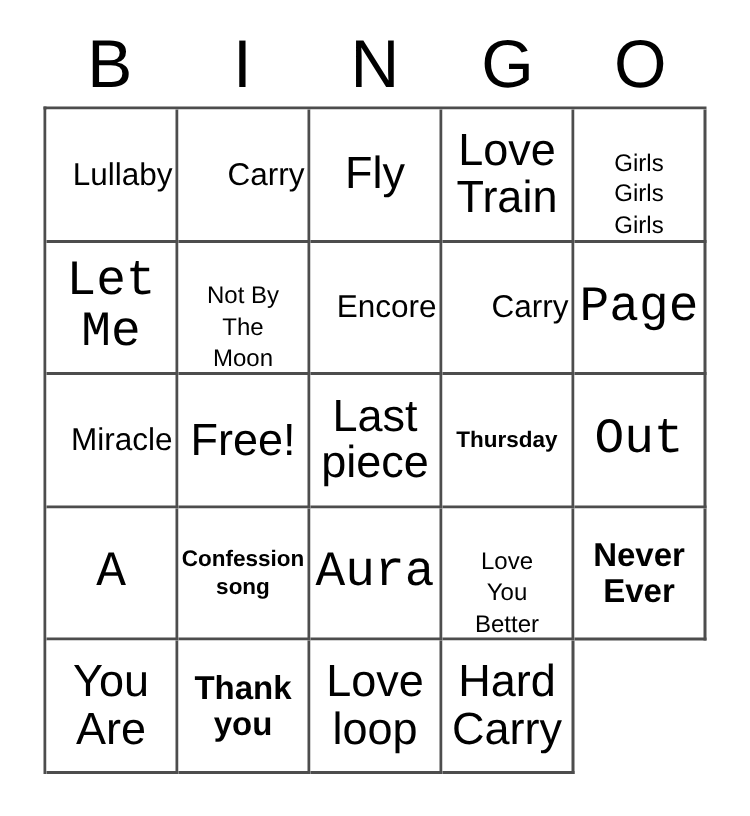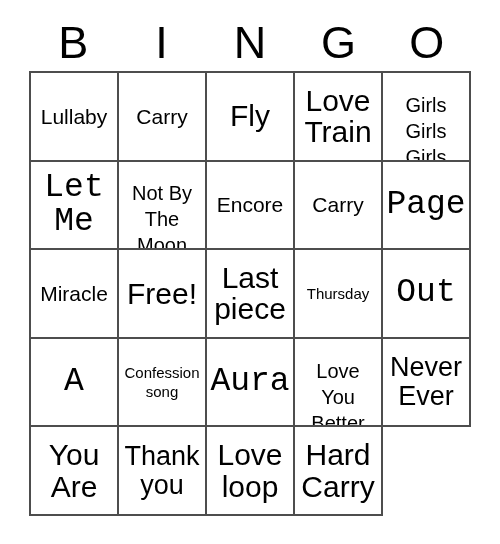--- a/index.html
+++ b/index.html
@@ -64,24 +64,24 @@
   }
   .cell-text {
     display: block;
     width: 100%;
     line-height: 1.04;
     word-break: break-word;
     white-space: pre-line;
   }
 
   
-  .fs-xs   { font-size: 15px; line-height: 1.28; }
-  .fs-s    { font-size: 20px; line-height: 1.3; margin-top: 29px; }
-  .fs-m    { font-size: 21px; line-height: 1.12; }
-  .fs-l    { font-size: 27px; line-height: 1.08; }
+  .fs-xs   { font-size: 15px; line-height: 1.28; font-weight: bold; }
+  .fs-s    { font-size: 16px; line-height: 1.3; margin-top: 29px; }
+  .fs-m    { font-size: 21px; line-height: 1.12; text-align: right; }
+  .fs-l    { font-size: 22px; line-height: 1.08; font-weight: bold; }
   .fs-xl   { font-size: 30px; line-height: 1.06; }
   .fs-xxl  { font-size: 33px; line-height: 1.04; font-family: Liberation Mono, monospace; }
 </style>
 </head>
 <body>
 
 <div id="bingo-card">
 
   <div class="header-row">
     <div class="header-cell">B</div>

